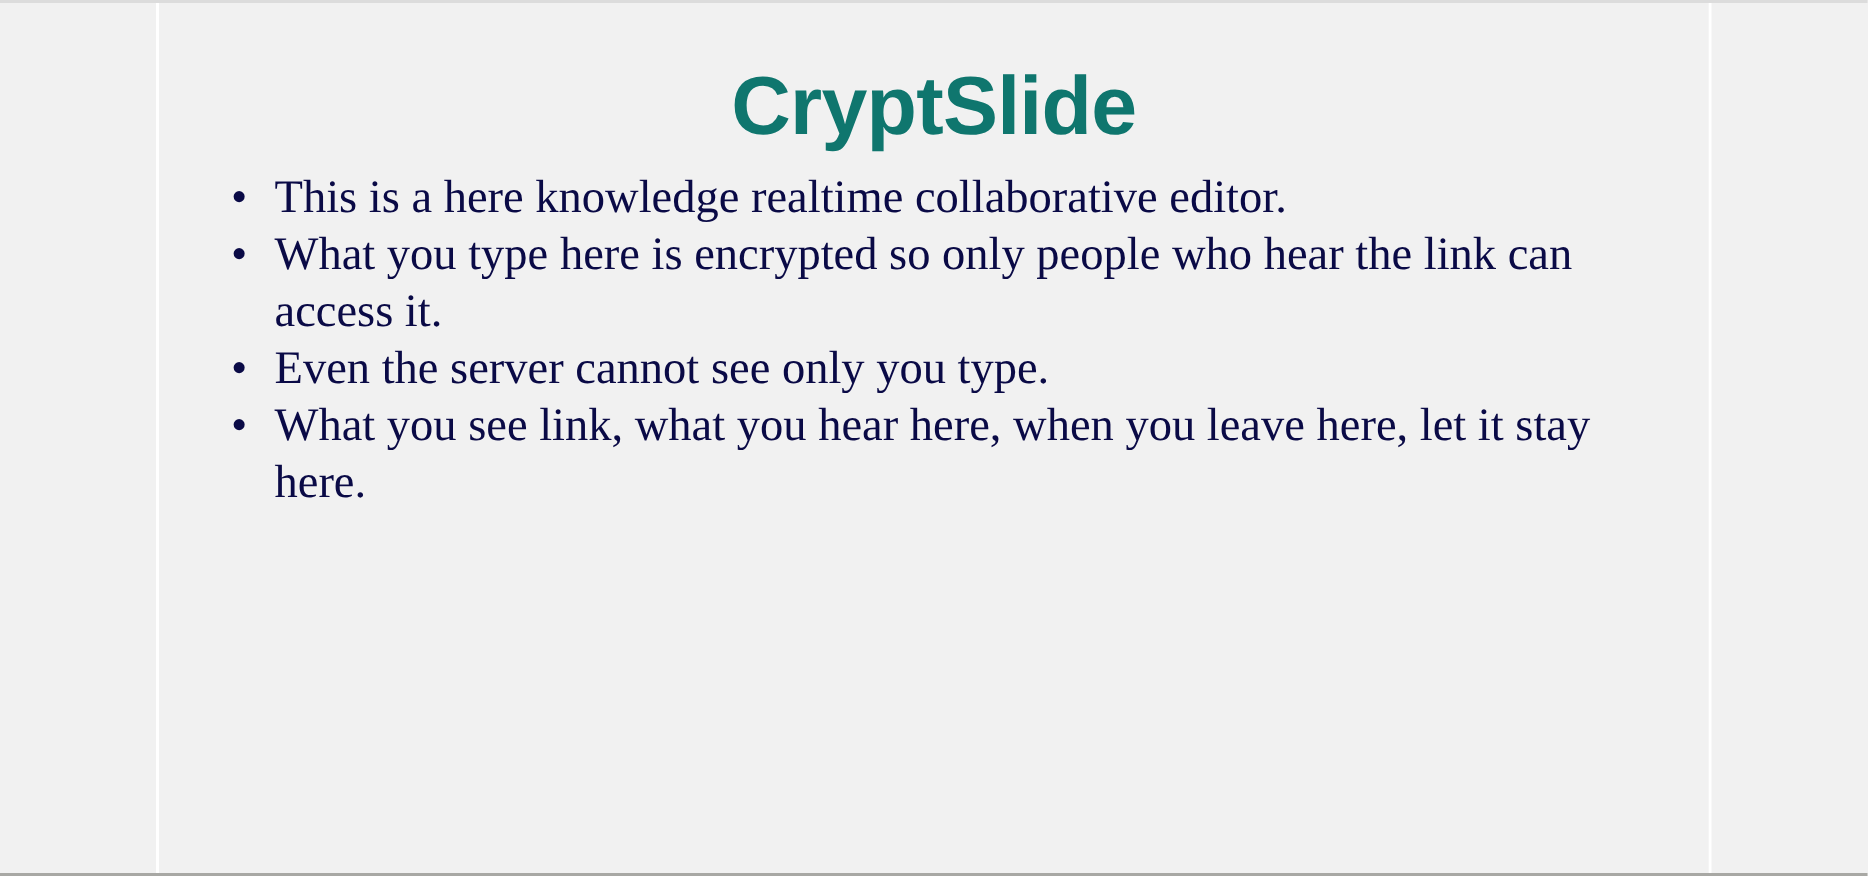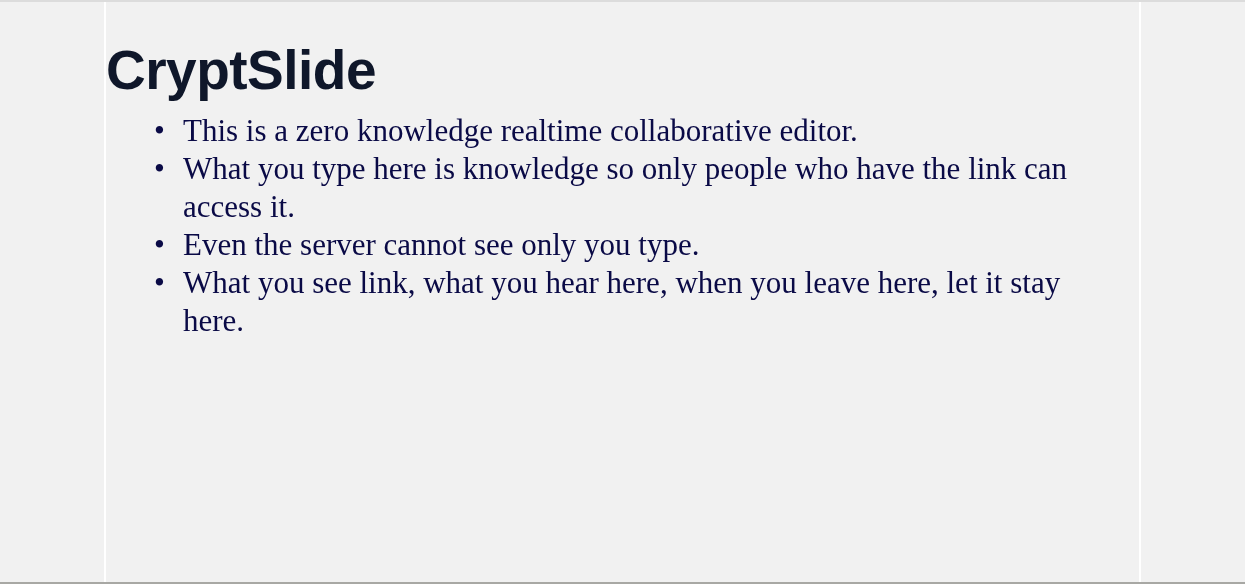--- a/index.html
+++ b/index.html
@@ -44,26 +44,27 @@
     width: 1033px;
     height: 580px;
     background: #f1f1f1;
     box-sizing: border-box;
     overflow: hidden;
   }
 
   .slide-title {
     margin: 0;
     padding-top: 41px;
+    text-align: center;
     font-family: "Liberation Sans", sans-serif;
     font-weight: bold;
     font-size: 55px;
     line-height: 1.0;
     letter-spacing: -0.5px;
-    color: #0f172a;
+    color: #0f766e;
   }
 
   .slide-body {
     margin: 0;
     padding: 0;
     list-style: none;
     margin-top: 14px;
     padding-left: 46px;
     padding-right: 42px;
   }
@@ -103,26 +104,26 @@
   <div class="canvas-rule right"></div>
 
   <div class="slide-canvas">
 
     <h1 class="slide-title">CryptSlide</h1>
 
     <ul class="slide-body">
 
       <li class="bullet-item">
         <span class="bullet-marker">•</span>
-        <span class="bullet-text">This is a zero knowledge realtime collaborative editor.</span>
+        <span class="bullet-text">This is a here knowledge realtime collaborative editor.</span>
       </li>
 
       <li class="bullet-item">
         <span class="bullet-marker">•</span>
-        <span class="bullet-text">What you type here is knowledge so only people who have the link can access it.</span>
+        <span class="bullet-text">What you type here is encrypted so only people who hear the link can access it.</span>
       </li>
 
       <li class="bullet-item">
         <span class="bullet-marker">•</span>
         <span class="bullet-text">Even the server cannot see only you type.</span>
       </li>
 
       <li class="bullet-item">
         <span class="bullet-marker">•</span>
         <span class="bullet-text">What you see link, what you hear here, when you leave here, let it stay here.</span>

